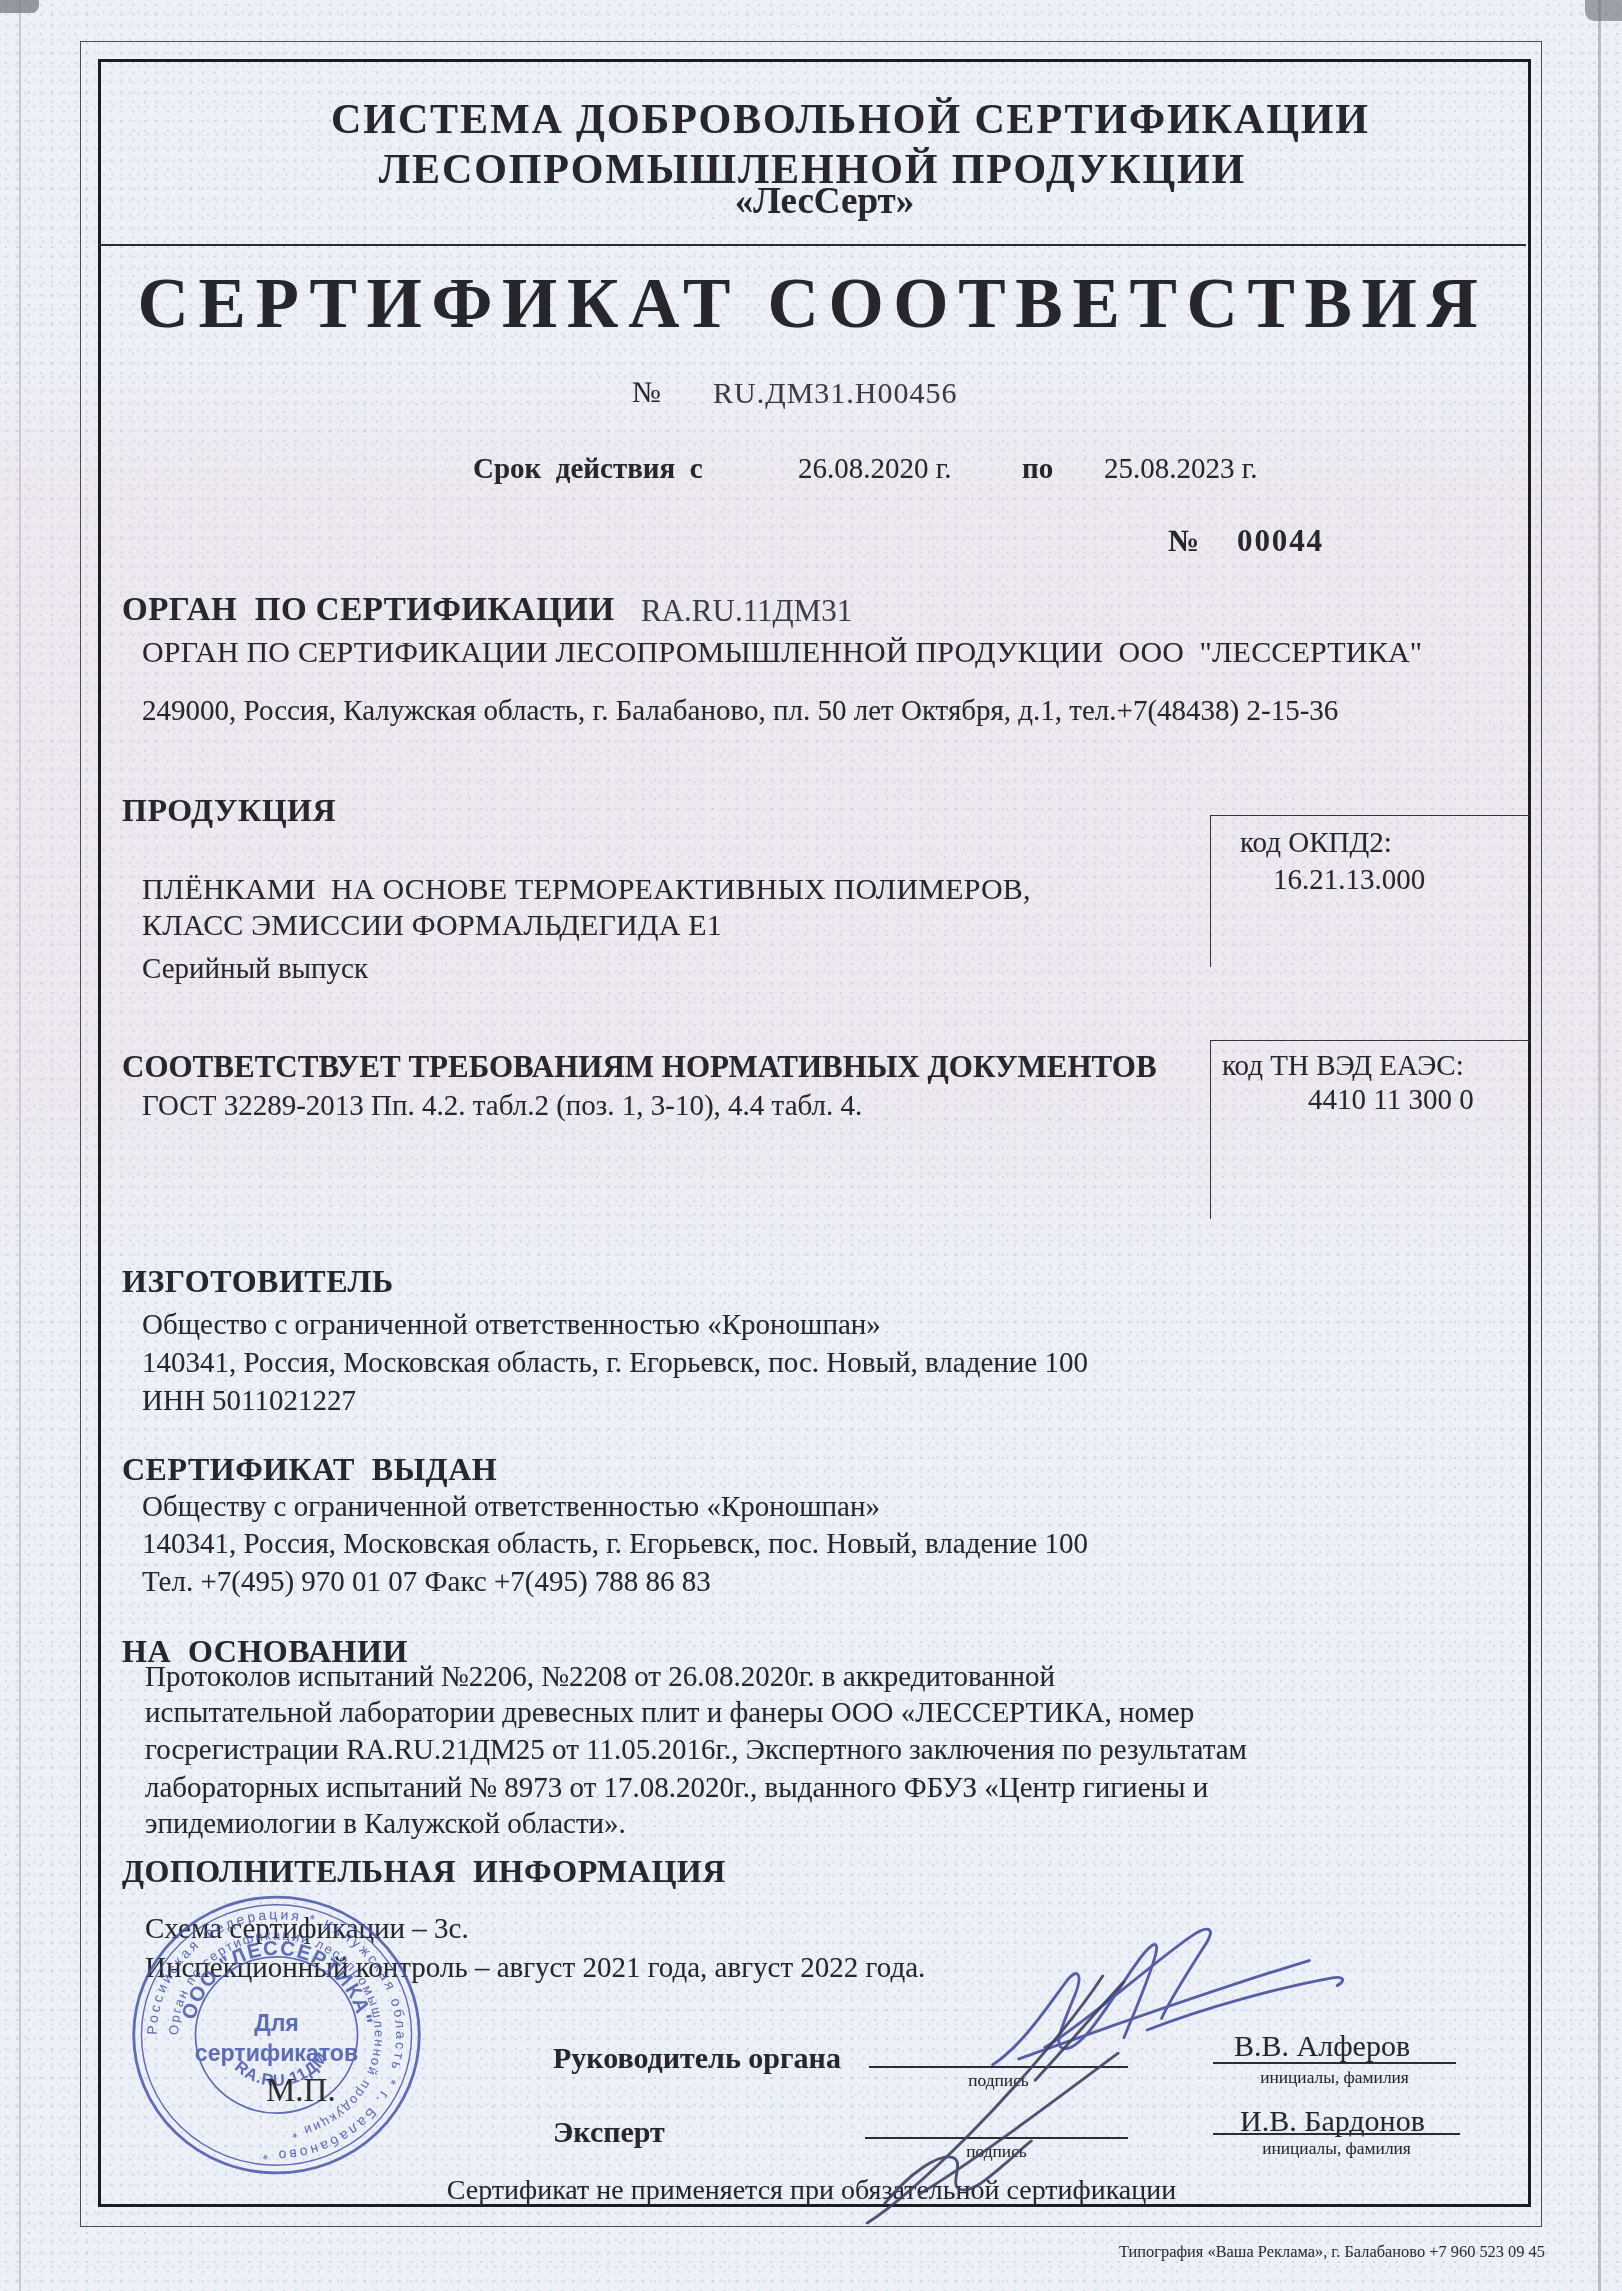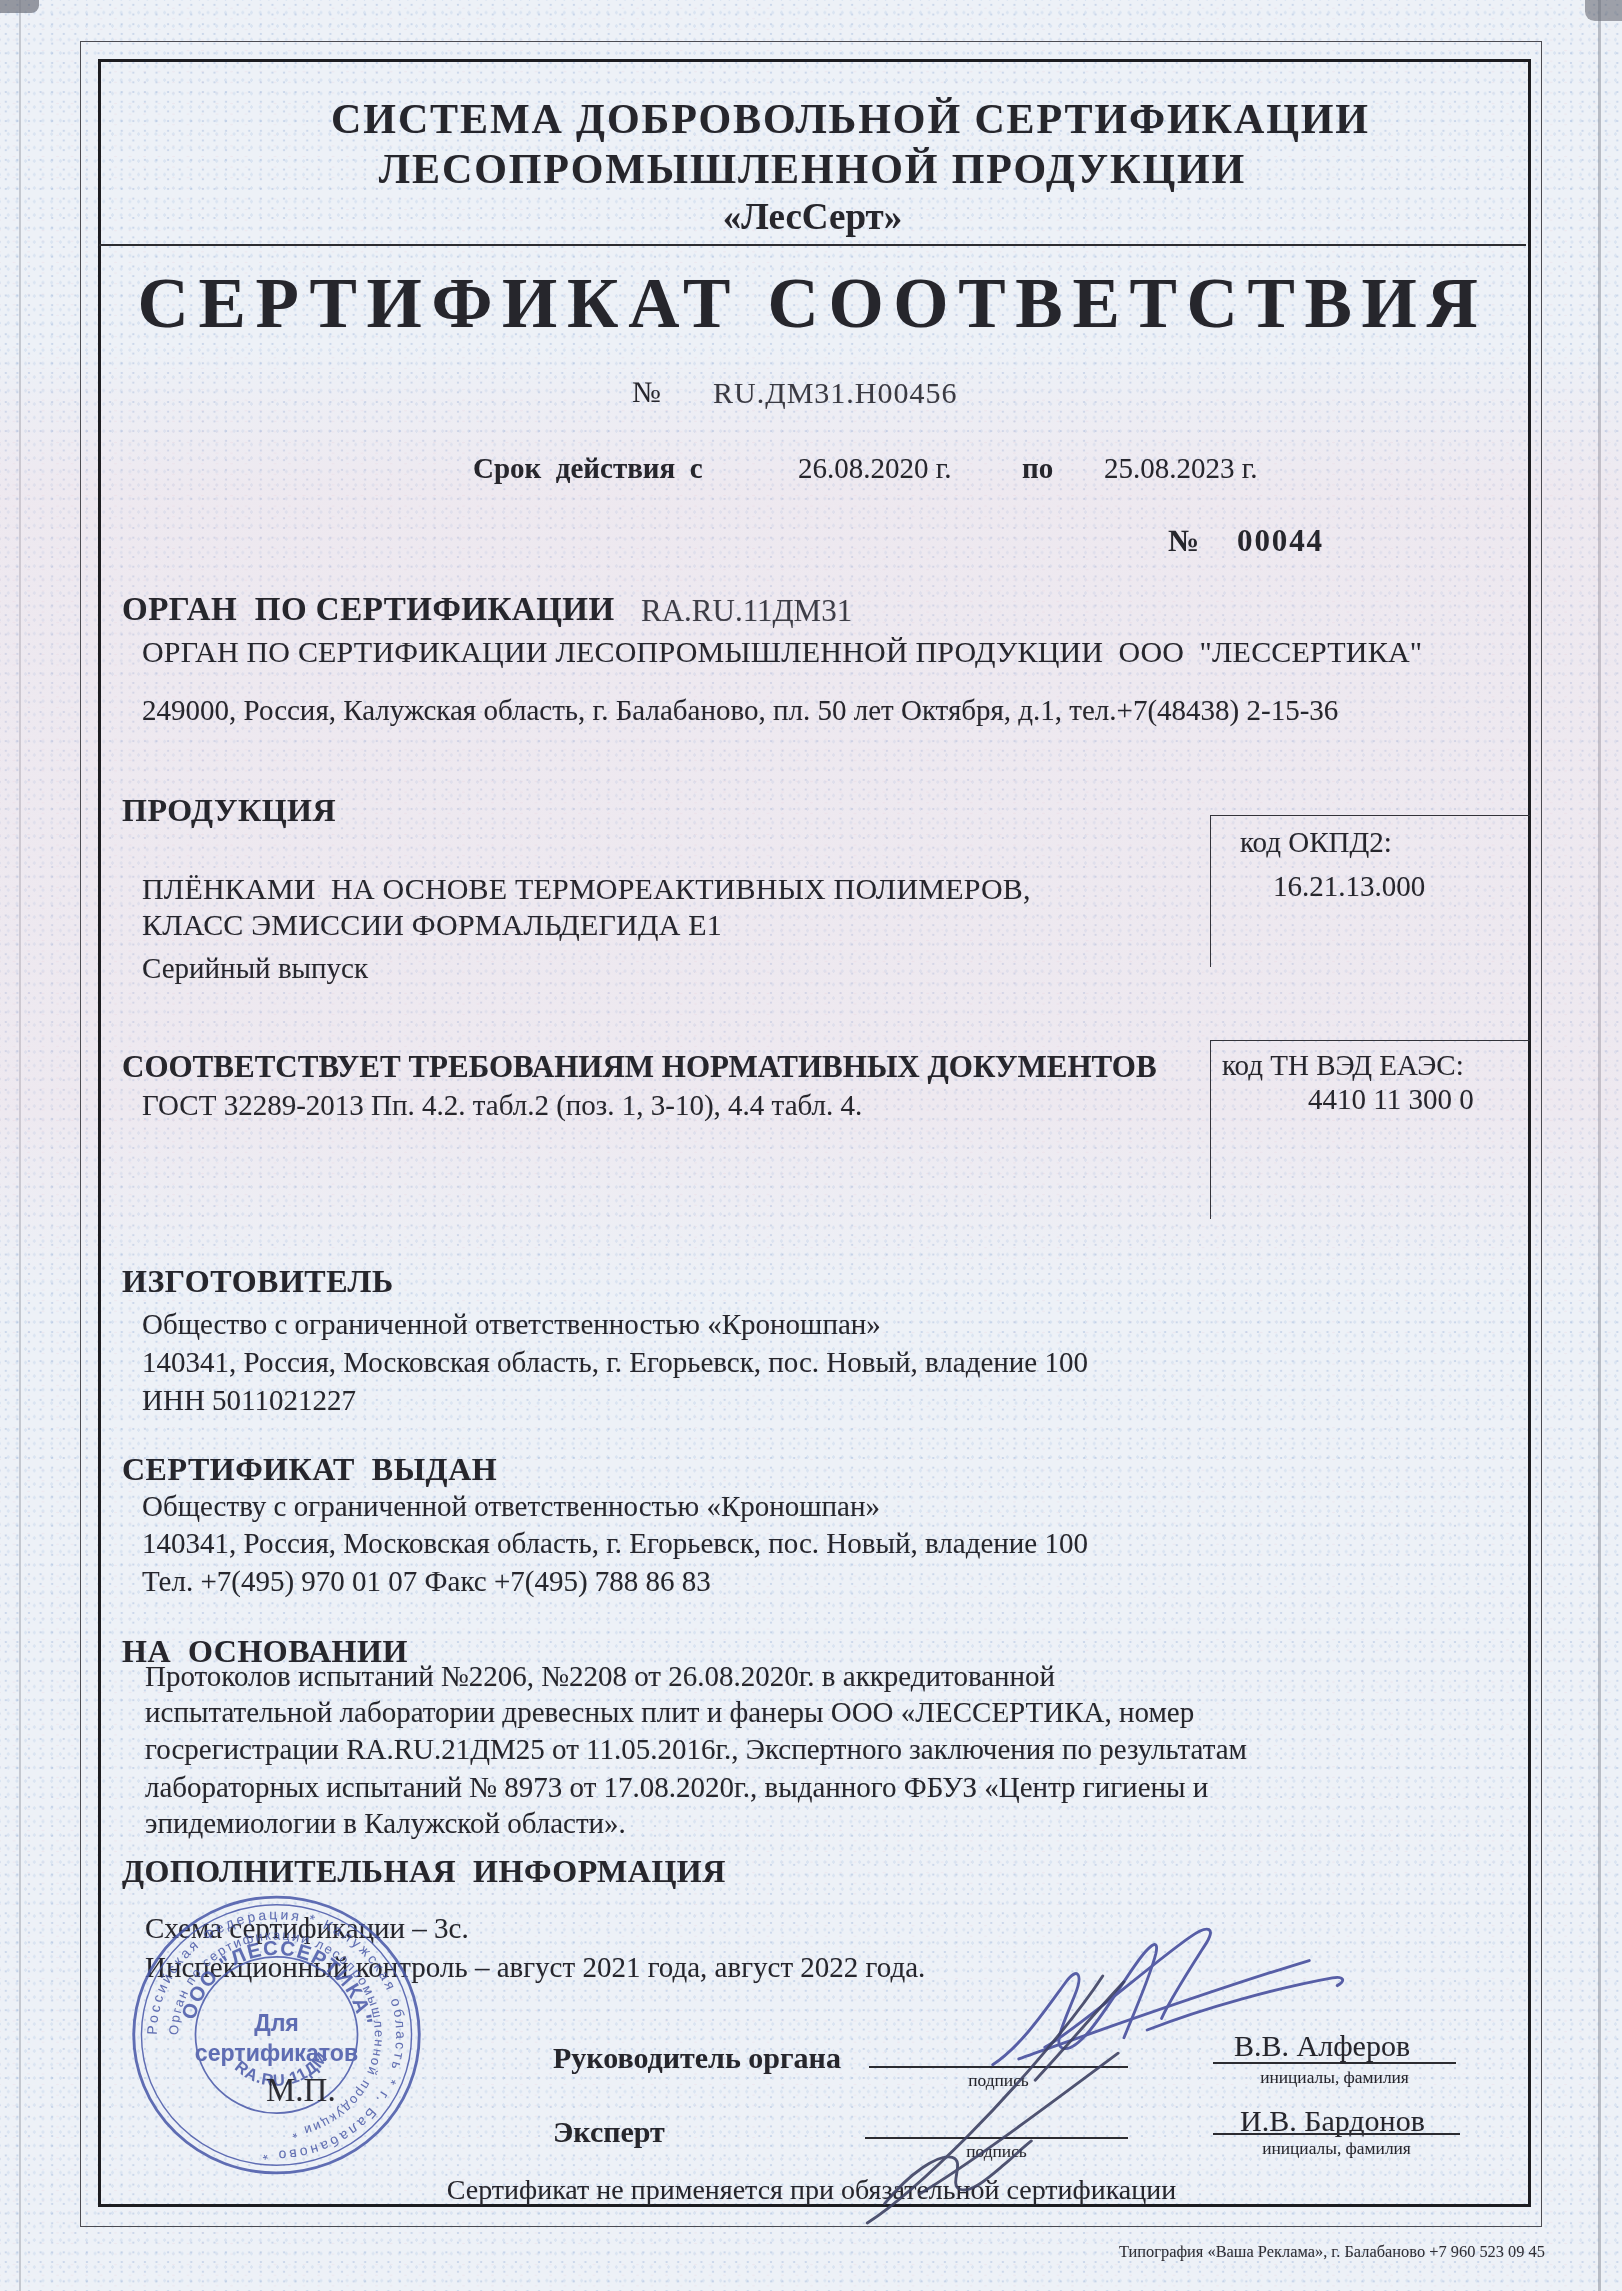--- a/index.html
+++ b/index.html
@@ -36,21 +36,21 @@
   <div class="abs" style="left:1585px;top:0;width:37px;height:21px;background:rgba(60,62,74,.45);border-radius:0 0 0 9.7px;"></div>
   <div class="abs" style="left:19.3px;top:0;width:1.9px;height:2291px;background:rgba(120,124,136,.35);"></div>
   <div class="abs" style="left:1598px;top:0;width:2.9px;height:2291px;background:rgba(105,110,122,.4);"></div>
   <div class="tint" style="top:348px;height:946px;background:linear-gradient(180deg,rgba(240,203,214,0),rgba(240,203,214,.22) 15%,rgba(240,203,214,.22) 80%,rgba(240,203,214,0));"></div>
 
   <div class="abs" style="left:80px;top:41px;width:1460px;height:2184px;border:1.9px solid #4b4b52;z-index:1;"></div>
   <div class="abs" style="left:98px;top:59px;width:1427px;height:2142px;border:3.9px solid #1d1d21;z-index:1;"></div>
 
   <div class="abs ctr" style="top:95px;font-size:42px;font-weight:bold;letter-spacing:1.9px;padding-left:38px;">СИСТЕМА ДОБРОВОЛЬНОЙ СЕРТИФИКАЦИИ</div>
   <div class="abs ctr" style="top:145px;font-size:42px;font-weight:bold;letter-spacing:1.9px;">ЛЕСОПРОМЫШЛЕННОЙ ПРОДУКЦИИ</div>
-  <div class="abs ctr" style="top:195px;font-size:37px;font-weight:bold;">«ЛесСерт»</div>
+  <div class="abs ctr" style="top:179px;font-size:37px;font-weight:bold;padding-left:12px;">«ЛесСерт»</div>
   <div class="abs rule" style="left:99px;top:244px;width:1427px;height:1.9px;"></div>
   <div class="abs ctr" style="top:263px;font-size:71px;font-weight:bold;letter-spacing:9.7px;">СЕРТИФИКАТ СООТВЕТСТВИЯ</div>
 
   <span class="abs t" style="left:632px;top:375px;font-size:30px;">№</span>
   <span class="abs t" style="left:713px;top:376px;font-size:30px;letter-spacing:1px;color:#3a3a42;">RU.ДМ31.Н00456</span>
 
   <span class="abs t" style="left:473px;top:452px;font-weight:bold;">Срок  действия  с</span>
   <span class="abs t" style="left:798px;top:452px;">26.08.2020 г.</span>
   <span class="abs t" style="left:1022px;top:452px;font-weight:bold;">по</span>
   <span class="abs t" style="left:1104px;top:452px;">25.08.2023 г.</span>
@@ -63,21 +63,21 @@
   <div class="abs caps" style="left:142px;top:635px;font-size:30px;">ОРГАН ПО СЕРТИФИКАЦИИ ЛЕСОПРОМЫШЛЕННОЙ ПРОДУКЦИИ  ООО  "ЛЕССЕРТИКА"</div>
   <div class="abs t" style="left:142px;top:694px;">249000, Россия, Калужская область, г. Балабаново, пл. 50 лет Октября, д.1, тел.+7(48438) 2-15-36</div>
 
   <span class="abs h" style="left:122px;top:792px;">ПРОДУКЦИЯ</span>
   <div class="abs caps" style="left:142px;top:872px;">ПЛЁНКАМИ  НА ОСНОВЕ ТЕРМОРЕАКТИВНЫХ ПОЛИМЕРОВ,</div>
   <div class="abs caps" style="left:142px;top:908px;">КЛАСС ЭМИССИИ ФОРМАЛЬДЕГИДА Е1</div>
   <div class="abs t" style="left:142px;top:952px;">Серийный выпуск</div>
 
   <div class="boxline" style="left:1210px;top:815px;width:319px;height:151px;"></div>
   <span class="abs t" style="left:1240px;top:826px;">код ОКПД2:</span>
-  <span class="abs t" style="left:1273px;top:863px;margin-top:7px;">16.21.13.000</span>
+  <span class="abs t" style="left:1273px;top:863px;">16.21.13.000</span>
 
   <span class="abs h" style="left:122px;top:1049px;font-size:31px;letter-spacing:0;">СООТВЕТСТВУЕТ ТРЕБОВАНИЯМ НОРМАТИВНЫХ ДОКУМЕНТОВ</span>
   <div class="abs t" style="left:142px;top:1089px;">ГОСТ 32289-2013 Пп. 4.2. табл.2 (поз. 1, 3-10), 4.4 табл. 4.</div>
 
   <div class="boxline" style="left:1210px;top:1040px;width:319px;height:178px;"></div>
   <span class="abs t" style="left:1222px;top:1049px;">код ТН ВЭД ЕАЭС:</span>
   <span class="abs t" style="left:1308px;top:1083px;">4410 11 300 0</span>
 
   <span class="abs h" style="left:122px;top:1263px;">ИЗГОТОВИТЕЛЬ</span>
   <div class="abs t" style="left:142px;top:1308px;">Общество с ограниченной ответственностью «Кроношпан»</div>

